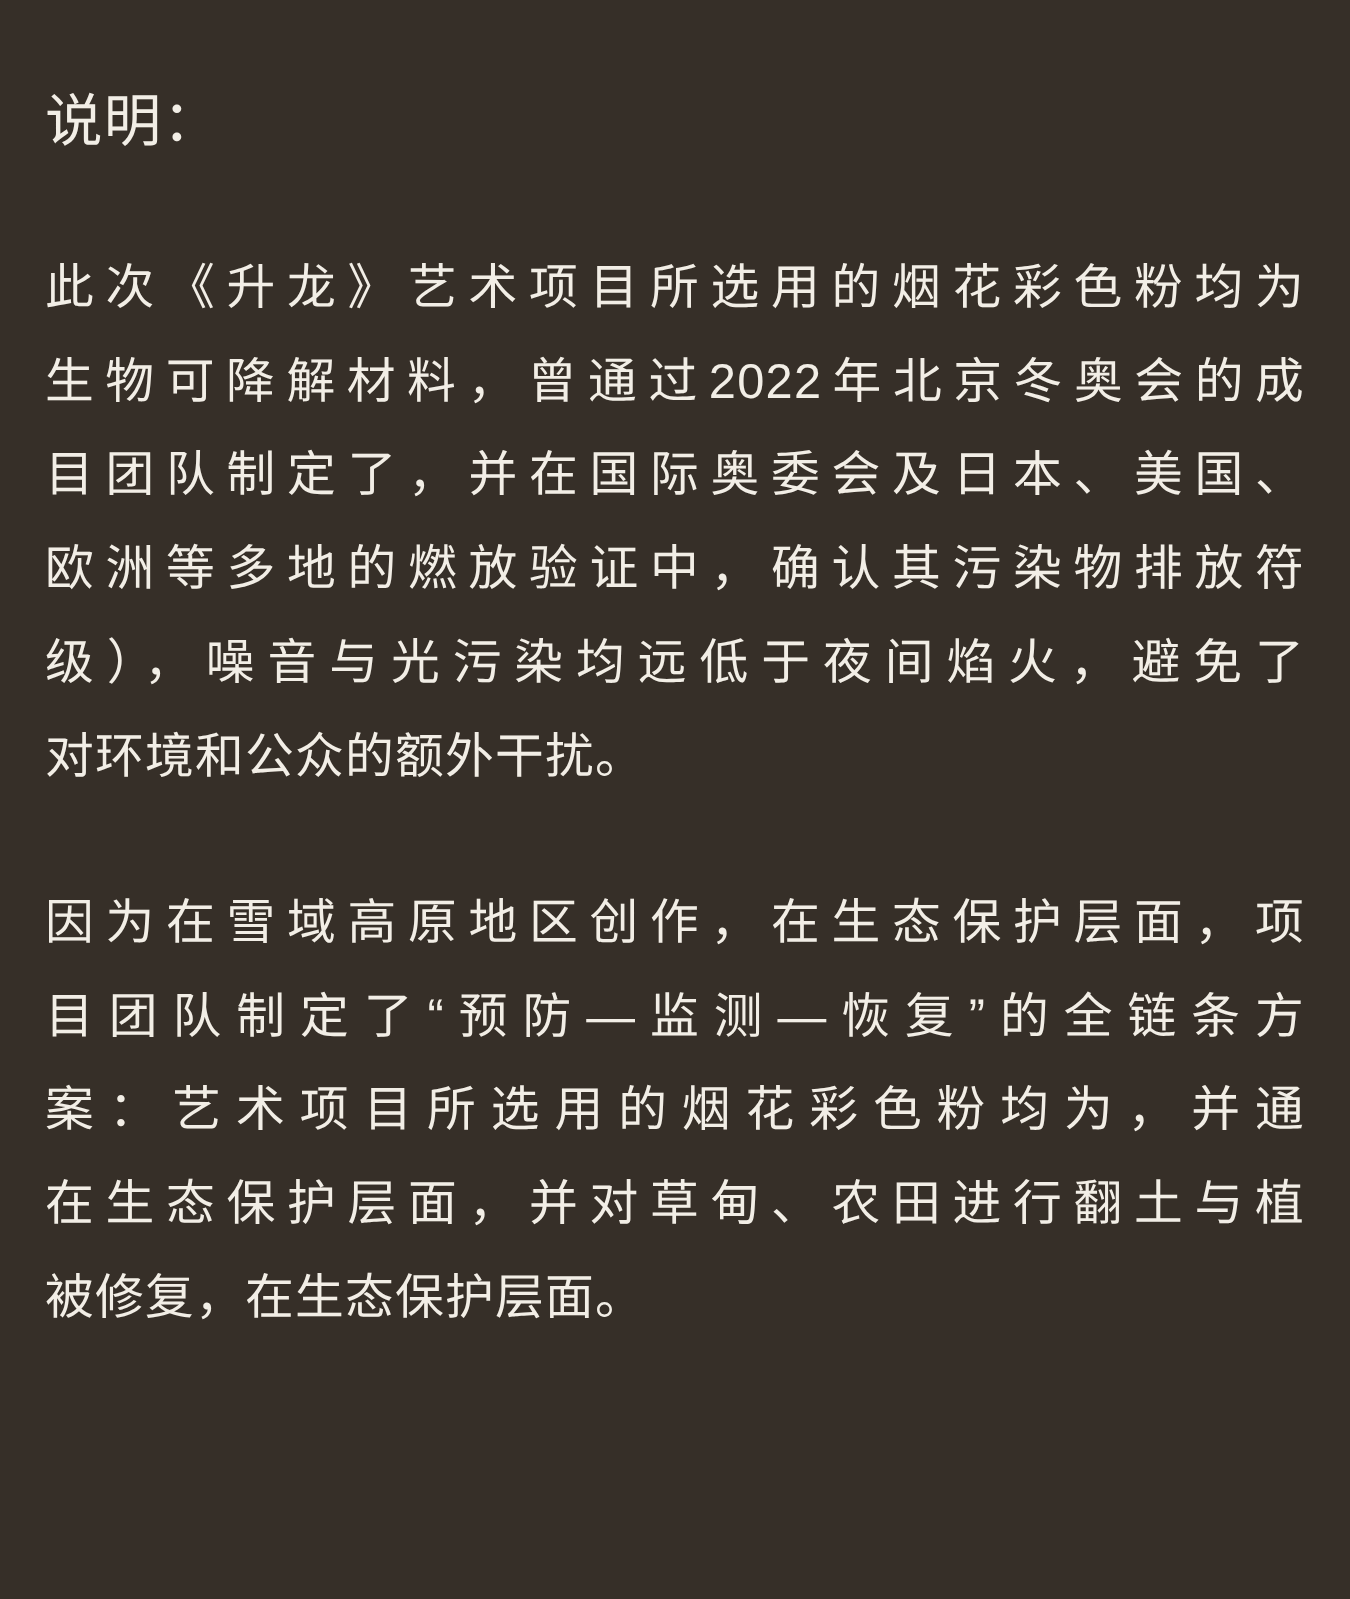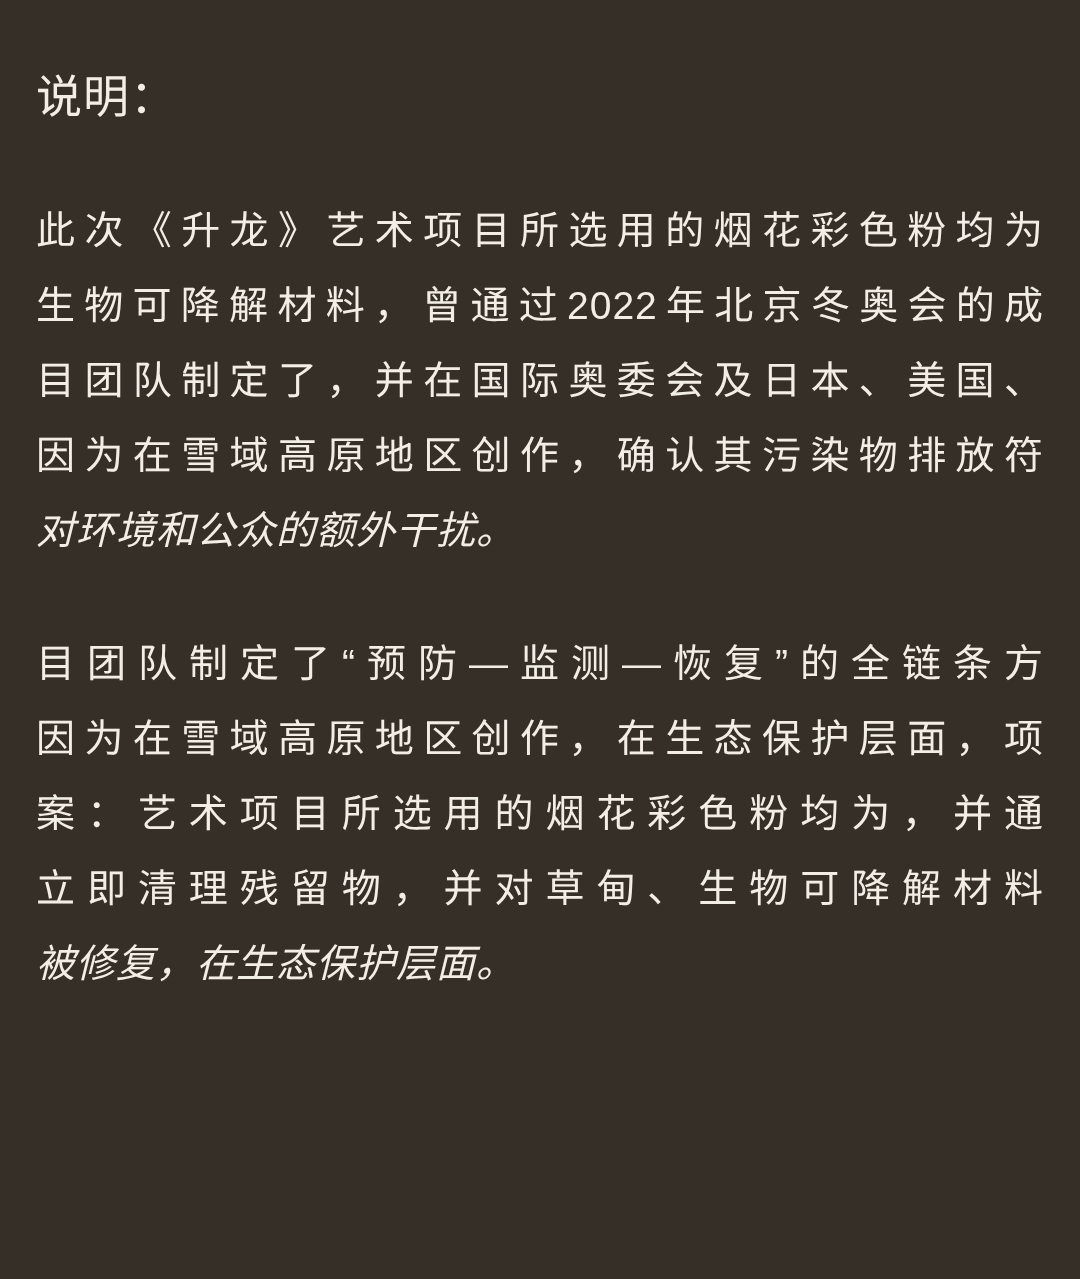--- a/index.html
+++ b/index.html
@@ -36,39 +36,39 @@
     font-weight: 500;
     letter-spacing: 1px;
     text-align: justify;
     
     text-align-last: justify;
     white-space: nowrap;
   }
   .text-line.last {
     text-align: right;
     text-align-last: left;
-    font-style: italic;
   }
 </style>
 </head>
 <body>
 
 <div class="page">
 
   <div class="heading">说明：</div>
 
   <div class="paragraph">
     <div class="text-line">此次《升龙》艺术项目所选用的烟花彩色粉均为</div>
     <div class="text-line">生物可降解材料，曾通过2022年北京冬奥会的成</div>
     <div class="text-line">目团队制定了，并在国际奥委会及日本、美国、</div>
-    <div class="text-line">因为在雪域高原地区创作，确认其污染物排放符</div>
+    <div class="text-line">欧洲等多地的燃放验证中，确认其污染物排放符</div>
+    <div class="text-line">级），噪音与光污染均远低于夜间焰火，避免了</div>
     <div class="text-line last">对环境和公众的额外干扰。</div>
   </div>
 
   <div class="paragraph">
+    <div class="text-line">因为在雪域高原地区创作，在生态保护层面，项</div>
     <div class="text-line">目团队制定了“预防—监测—恢复”的全链条方</div>
-    <div class="text-line">因为在雪域高原地区创作，在生态保护层面，项</div>
     <div class="text-line">案：艺术项目所选用的烟花彩色粉均为，并通</div>
-    <div class="text-line">立即清理残留物，并对草甸、生物可降解材料</div>
+    <div class="text-line">在生态保护层面，并对草甸、农田进行翻土与植</div>
     <div class="text-line last">被修复，在生态保护层面。</div>
   </div>
 
 </div>
 
 </body></html>

